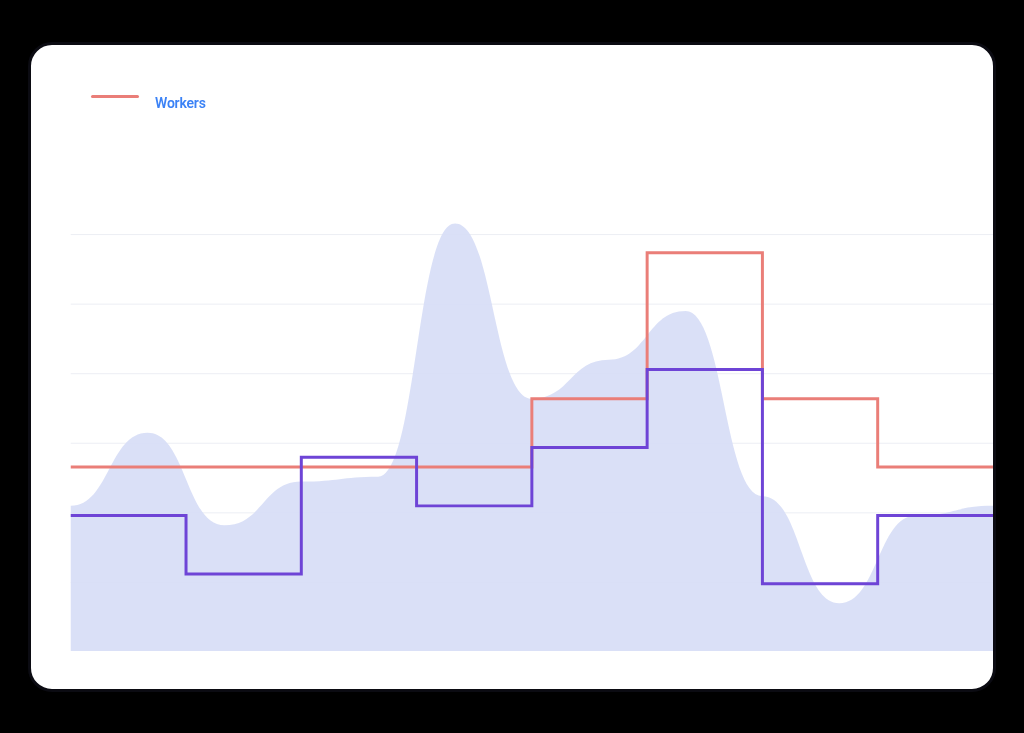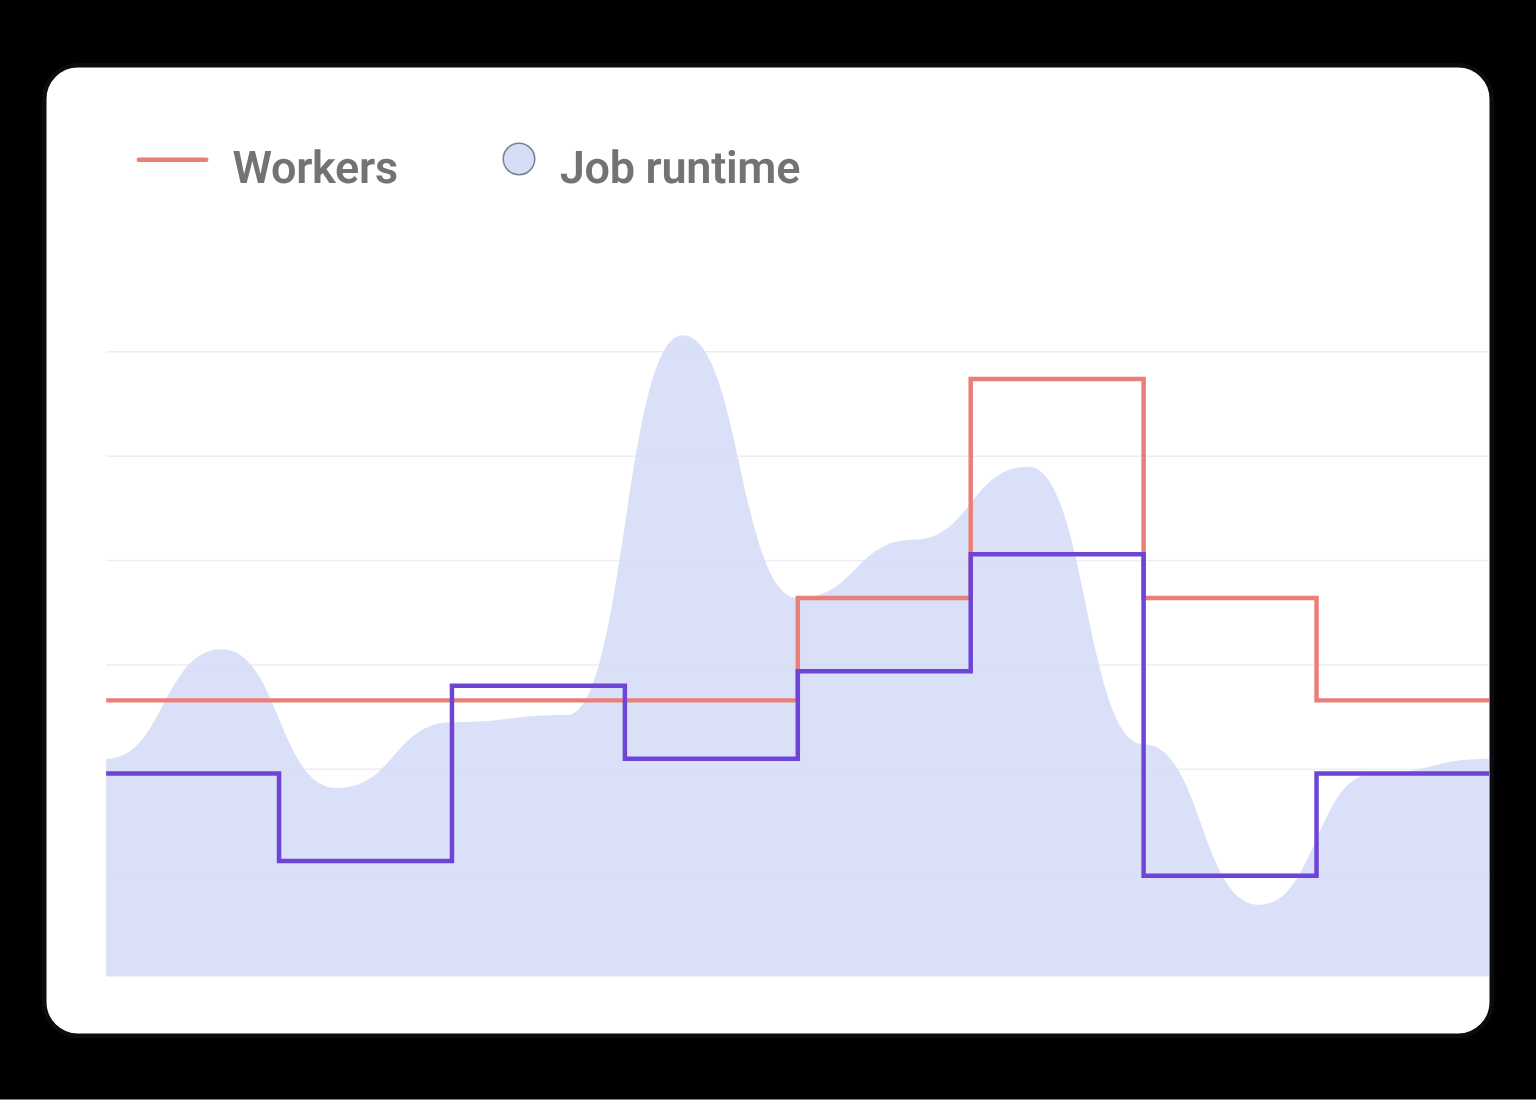--- a/index.html
+++ b/index.html
@@ -38,47 +38,43 @@
     height: 3px;
     border-radius: 2px;
   }
   .legend-circle {
     width: 22px;
     height: 22px;
     border-radius: 50%;
     border: 1.5px solid #7a8094;
   }
   .legend-label {
-    font-size: 30px;
+    font-size: 14px;
     font-weight: 600;
-    color: #737373;
+    color: #3b82f6;
     letter-spacing: -0.2px;
     margin-top: 12px;
   }
   .chart {
     position: absolute;
     left: 0;
     right: 0;
     bottom: 40px;
     top: 120px;
   }
 </style>
 </head>
 <body>
 
 <div class="panel">
 
   <div class="legend">
     <div class="legend-item">
       <span class="legend-line" style="background:#ea7e78"></span>
       <span class="legend-label">Workers</span>
-    </div>
-    <div class="legend-item">
-      <span class="legend-circle" style="background:#d6ddf6"></span>
-      <span class="legend-label">Job runtime</span>
     </div>
   </div>
 
   <svg class="chart" viewBox="0 0 968 490" preserveAspectRatio="none">
 
     <g id="grid" stroke="#eceef4" stroke-width="1">
         <line x1="40" y1="70" x2="968" y2="70"></line>
         <line x1="40" y1="140" x2="968" y2="140"></line>
         <line x1="40" y1="210" x2="968" y2="210"></line>
         <line x1="40" y1="280" x2="968" y2="280"></line>

